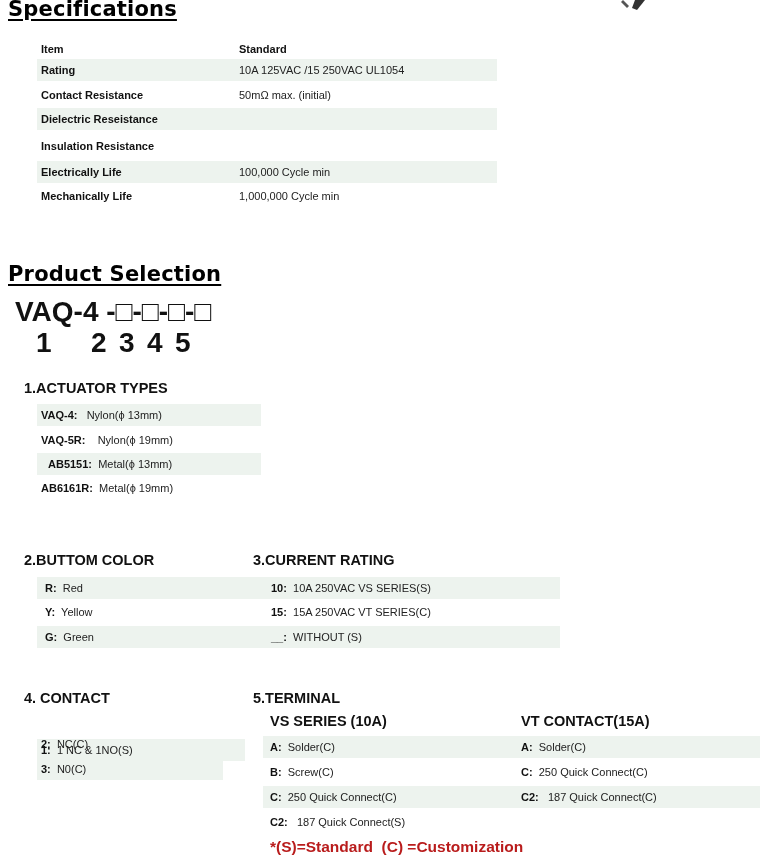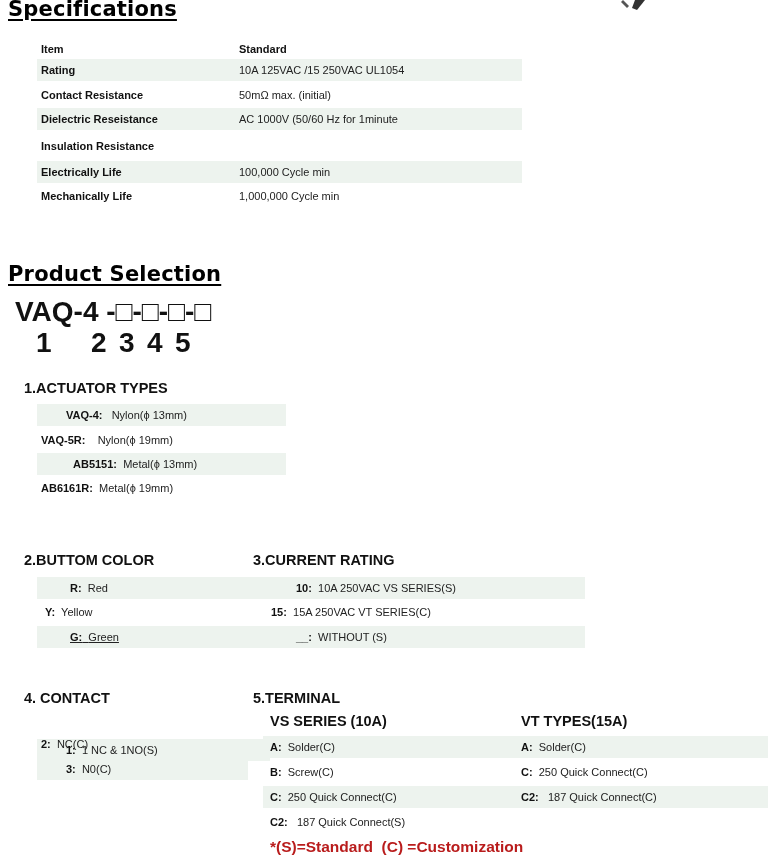--- a/index.html
+++ b/index.html
@@ -1,19 +1,19 @@
 <!DOCTYPE html>
 <html><head>
 <meta charset="utf-8">
 <style>
   html,body{margin:0;padding:0;background:#ffffff;}
   body{width:768px;height:859px;position:relative;overflow:hidden;font-family:"Liberation Sans",sans-serif;color:#111;}
   .abs{position:absolute;}
   .h1{font-family:"DejaVu Sans",sans-serif;font-weight:bold;font-size:21px;color:#000;text-decoration:underline;text-underline-offset:3px;text-decoration-thickness:2px;letter-spacing:0.2px;}
-  .stripe{background:#edf3ee;padding-left:25px;}
+  .stripe{background:#edf3ee;}
   .row{position:absolute;height:22px;line-height:22px;font-size:11px;color:#222;}
   .b{font-weight:bold;color:#111;}
   .sec{font-weight:bold;font-size:14.5px;color:#111;}
   .code{font-weight:bold;font-size:28px;color:#111;}
   .decor{position:absolute;left:615px;top:0;width:50px;height:12px;}
 </style>
 </head>
 <body>
 
 <svg class="decor" viewBox="0 0 50 12">
@@ -31,21 +31,20 @@
 <div class="row stripe" style="left:37px;top:59px;width:460px;">
   <span class="abs b" style="left:4px;">Rating</span>
   <span class="abs" style="left:202px;">10A 125VAC /15 250VAC  UL1054</span>
 </div>
 <div class="row" style="left:37px;top:84px;width:460px;">
   <span class="abs b" style="left:4px;">Contact Resistance</span>
   <span class="abs" style="left:202px;">50mΩ  max. (initial)</span>
 </div>
 <div class="row stripe" style="left:37px;top:108px;width:460px;">
   <span class="abs b" style="left:4px;">Dielectric Reseistance</span>
-  <span class="abs" style="left:202px;">AC 1000V (50/60 Hz for 1minute</span>
 </div>
 <div class="row" style="left:37px;top:135px;width:460px;">
   <span class="abs b" style="left:4px;">Insulation Resistance</span>
 </div>
 <div class="row stripe" style="left:37px;top:161px;width:460px;">
   <span class="abs b" style="left:4px;">Electrically Life</span>
   <span class="abs" style="left:202px;">100,000 Cycle min</span>
 </div>
 <div class="row" style="left:37px;top:185px;width:460px;">
   <span class="abs b" style="left:4px;">Mechanically Life</span>
@@ -80,21 +79,21 @@
 
 <div class="abs sec" style="left:24px;top:552px;">2.BUTTOM COLOR</div>
 <div class="row stripe" style="left:37px;top:577px;width:220px;">
   <span class="b" style="margin-left:8px;">R:</span>&nbsp;
   <span>Red</span>
 </div>
 <div class="row" style="left:37px;top:601px;width:220px;">
   <span class="b" style="margin-left:8px;">Y:</span>&nbsp;
   <span>Yellow</span>
 </div>
-<div class="row stripe" style="left:37px;top:626px;width:220px;text-decoration:underline;">
+<div class="row stripe" style="left:37px;top:626px;width:220px;">
   <span class="b" style="margin-left:8px;">G:</span>&nbsp;
   <span>Green</span>
 </div>
 
 <div class="abs sec" style="left:253px;top:552px;">3.CURRENT RATING</div>
 <div class="row stripe" style="left:257px;top:577px;width:303px;">
   <span class="b" style="margin-left:14px;">10:</span>&nbsp;
   <span>10A 250VAC  VS SERIES(S)</span>
 </div>
 <div class="row" style="left:257px;top:601px;width:303px;">
@@ -115,21 +114,21 @@
   <span class="b" style="margin-left:4px;">2:</span>&nbsp;
   <span>NC(C)</span>
 </div>
 <div class="row stripe" style="left:37px;top:758px;width:186px;">
   <span class="b" style="margin-left:4px;">3:</span>&nbsp;
   <span>N0(C)</span>
 </div>
 
 <div class="abs sec" style="left:253px;top:690px;font-weight:bold;">5.TERMINAL</div>
 <div class="abs sec" style="left:270px;top:713px;">VS SERIES (10A)</div>
-<div class="abs sec" style="left:521px;top:713px;">VT TYPES(15A)</div>
+<div class="abs sec" style="left:521px;top:713px;">VT CONTACT(15A)</div>
 
 <div class="row stripe" style="left:263px;top:736px;width:497px;"></div>
 <div class="row stripe" style="left:263px;top:786px;width:497px;"></div>
 
 <div class="row" style="left:270px;top:736px;">
   <span class="b">A:</span>&nbsp;
   <span>Solder(C)</span>
 </div>
 <div class="row" style="left:270px;top:761px;">
   <span class="b">B:</span>&nbsp;

